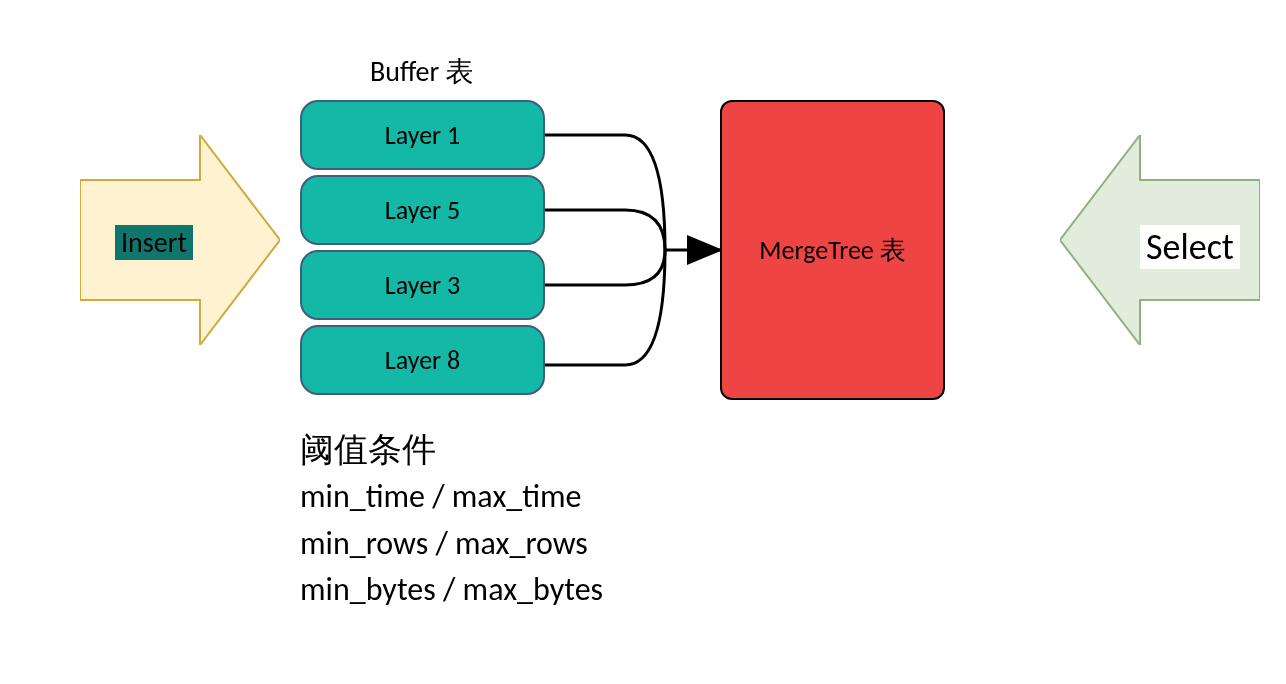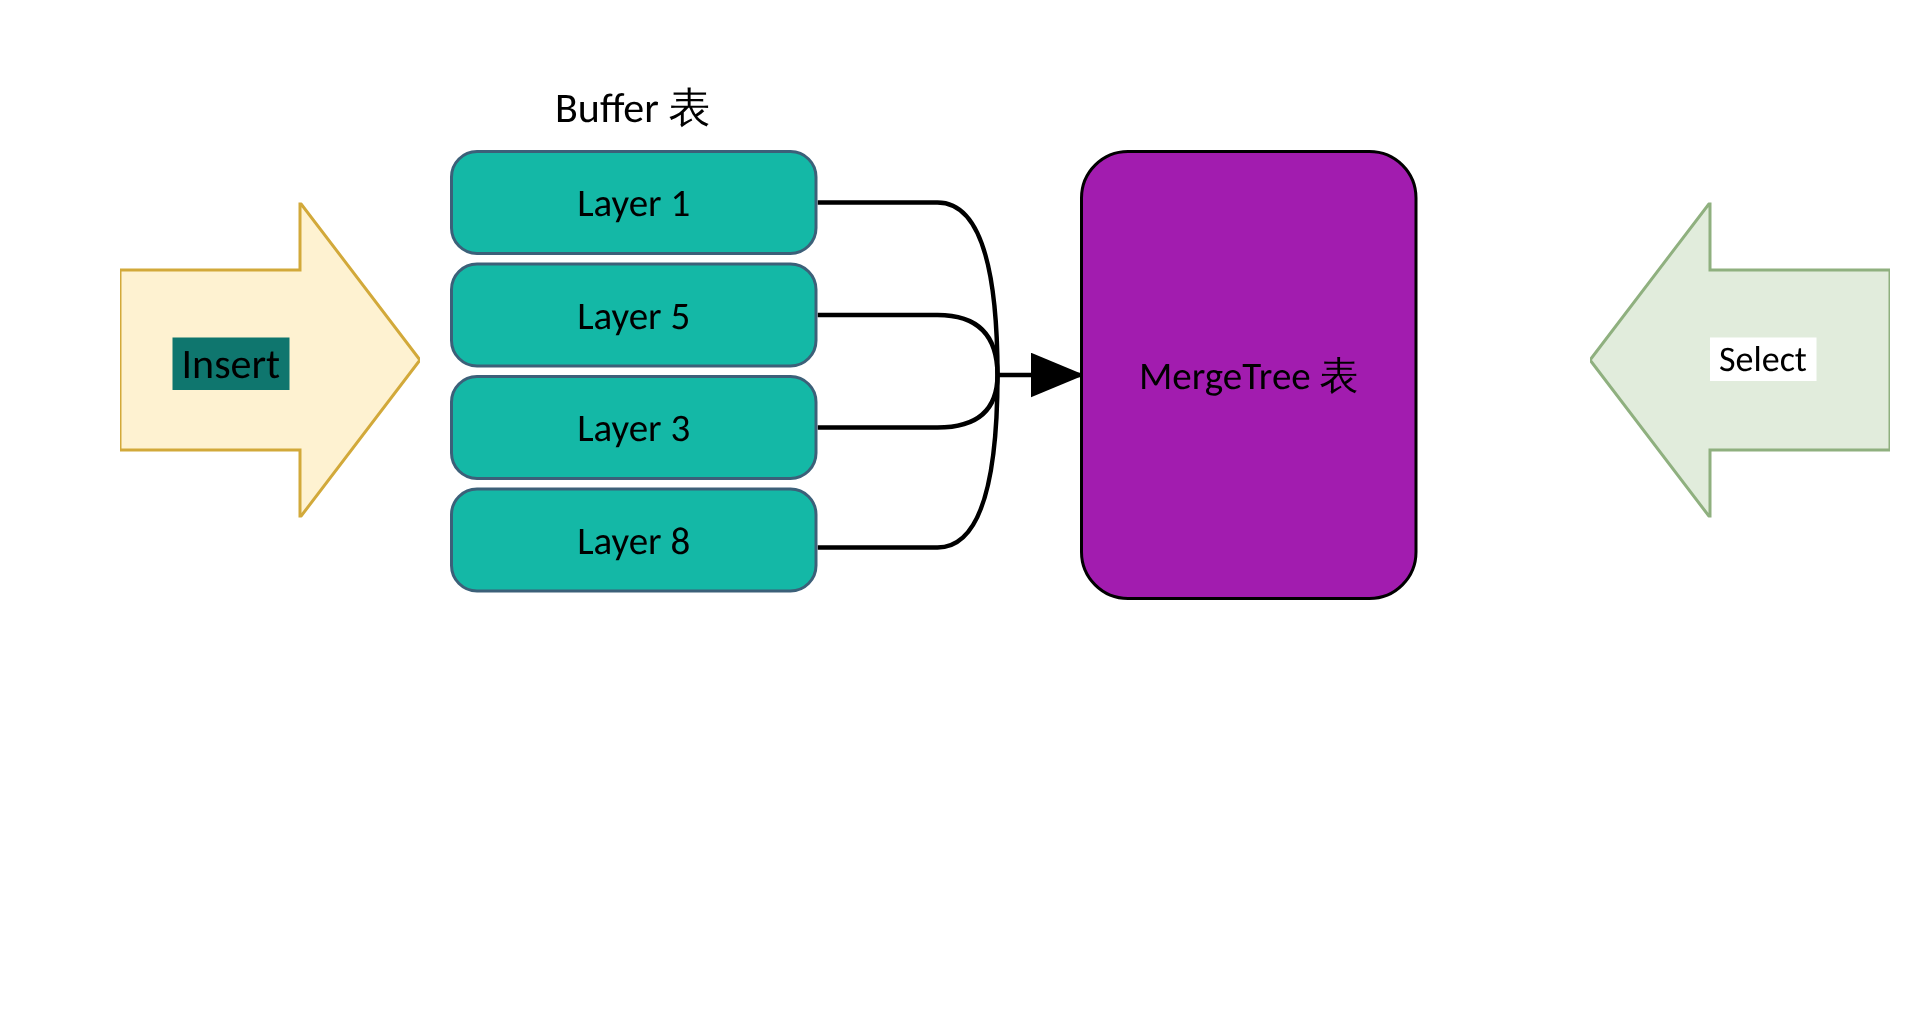--- a/index.html
+++ b/index.html
@@ -35,26 +35,26 @@
     margin-bottom: 5px;
   }
   .layer:last-child { margin-bottom: 0; }
 
   
   .mergetree {
     position: absolute;
     left: 720px; top: 85px;
     width: 225px; height: 300px;
     border: 2px solid #000;
-    border-radius: 32px;
+    border-radius: 12px;
     display: flex;
     align-items: center;
     justify-content: center;
     font-size: 26px;
-    background: #a21caf;
+    background: #ef4444;
   }
 
   
   .arrow-left-wrap {
     position: absolute;
     left: 80px; top: 120px;
     width: 200px; height: 210px;
   }
   .arrow-left-wrap svg { position: absolute; inset: 0; }
   .arrow-left-label {
@@ -69,21 +69,21 @@
   .arrow-right-wrap {
     position: absolute;
     left: 1060px; top: 120px;
     width: 200px; height: 210px;
   }
   .arrow-right-wrap svg { position: absolute; inset: 0; }
   .arrow-right-label {
     position: absolute;
     left: 80px; top: 90px;
     background: #fff;
-    font-size: 24px;
+    font-size: 36px;
     padding: 0 6px;
   }
 
   
   .connectors {
     position: absolute;
     left: 545px; top: 85px;
     width: 180px; height: 310px;
   }
 
@@ -133,14 +133,20 @@
     <div class="arrow-left-label">Insert</div>
   </div>
 
   <div class="arrow-right-wrap">
     <svg viewBox="0 0 200 210">
       <polygon points="200,45 80,45 80,0 0,105 80,210 80,165 200,165" stroke-width="2" fill="#e1ecdc" stroke="#8fb07f"></polygon>
     </svg>
     <div class="arrow-right-label">Select</div>
   </div>
 
+  <div class="threshold">
+    <div class="title">阈值条件</div>
+    <div>min_time / max_time</div>
+    <div>min_rows / max_rows</div>
+    <div>min_bytes / max_bytes</div>
+  </div>
 
 </div>
 
 </body></html>

